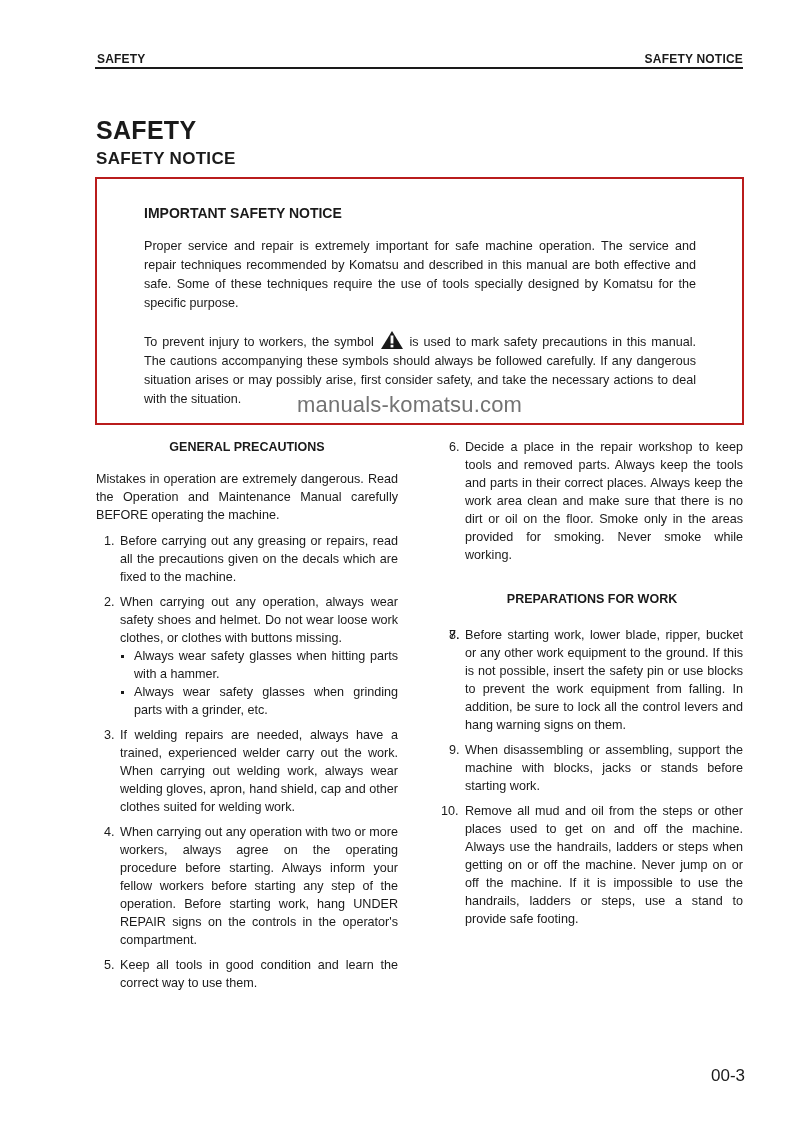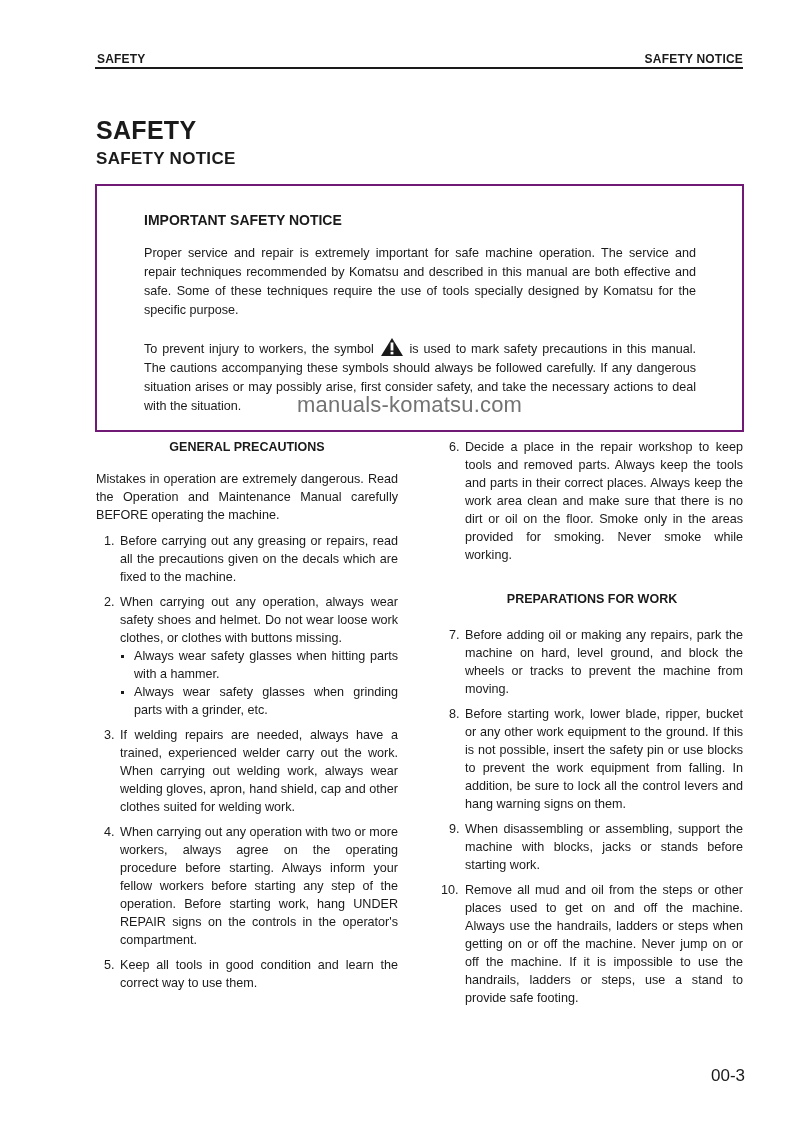--- a/index.html
+++ b/index.html
@@ -4,22 +4,22 @@
 <style>
   html, body { margin:0; padding:0; background:#ffffff; }
   body { width:793px; height:1123px; position:relative; overflow:hidden;
          font-family:"Liberation Sans", sans-serif; color:#1a1a1a; }
   .hdr { position:absolute; top:52px; font-size:12px; font-weight:bold; letter-spacing:0.2px; }
   .hdr-left { left:97px; }
   .hdr-right { right:50px; }
   .hdr-rule { position:absolute; top:67px; left:95px; width:648px; height:2px; background:#1a1a1a; }
   .title { position:absolute; top:116px; left:96px; font-size:25px; font-weight:bold; letter-spacing:0.3px; }
   .subtitle { position:absolute; top:149px; left:96px; font-size:17px; font-weight:bold; letter-spacing:0.3px; }
-  .notice-box { position:absolute; top:184px; left:95px; width:645px; height:244px;
-                border:2px solid #701a75; box-sizing:content-box; }
+  .notice-box { position:absolute; top:177px; left:95px; width:645px; height:244px;
+                border:2px solid #b91c1c; box-sizing:content-box; }
   .notice-title { position:absolute; top:26px; left:47px; font-size:14px; font-weight:bold; }
   .notice-para { position:absolute; left:47px; width:552px; font-size:12.6px; line-height:19px;
                  text-align:justify; }
   .np1 { top:58px; }
   .np2 { top:152px; }
   .warn { display:inline-block; width:22px; height:18px; vertical-align:-3px; margin:0 2px; }
   .watermark { position:absolute; top:392px; left:297px; font-size:22px; color:#737373;
                font-family:"Liberation Sans", sans-serif; letter-spacing:0.2px; }
   .col { position:absolute; top:438px; width:302px; font-size:12.6px; line-height:18px; }
   .col-left { left:96px; }
@@ -86,21 +86,20 @@
 <div class="col col-right">
   <div class="item">
     <span class="num">6.</span>
     <span>Decide a place in the repair workshop to keep tools and removed parts. Always keep the tools and parts in their correct places. Always keep the work area clean and make sure that there is no dirt or oil on the floor. Smoke only in the areas provided for smoking. Never smoke while working.</span>
   </div>
 
   <div class="sec-head" style="margin-top:26px; margin-bottom:18px;">PREPARATIONS FOR WORK</div>
 
   <div class="item">
     <span class="num">7.</span>
-    <span>Before adding oil or making any repairs, park the machine on hard, level ground, and block the wheels or tracks to prevent the machine from moving.</span>
   </div>
   <div class="item">
     <span class="num">8.</span>
     <span>Before starting work, lower blade, ripper, bucket or any other work equipment to the ground. If this is not possible, insert the safety pin or use blocks to prevent the work equipment from falling. In addition, be sure to lock all the control levers and hang warning signs on them.</span>
   </div>
   <div class="item">
     <span class="num">9.</span>
     <span>When disassembling or assembling, support the machine with blocks, jacks or stands before starting work.</span>
   </div>
   <div class="item two">

